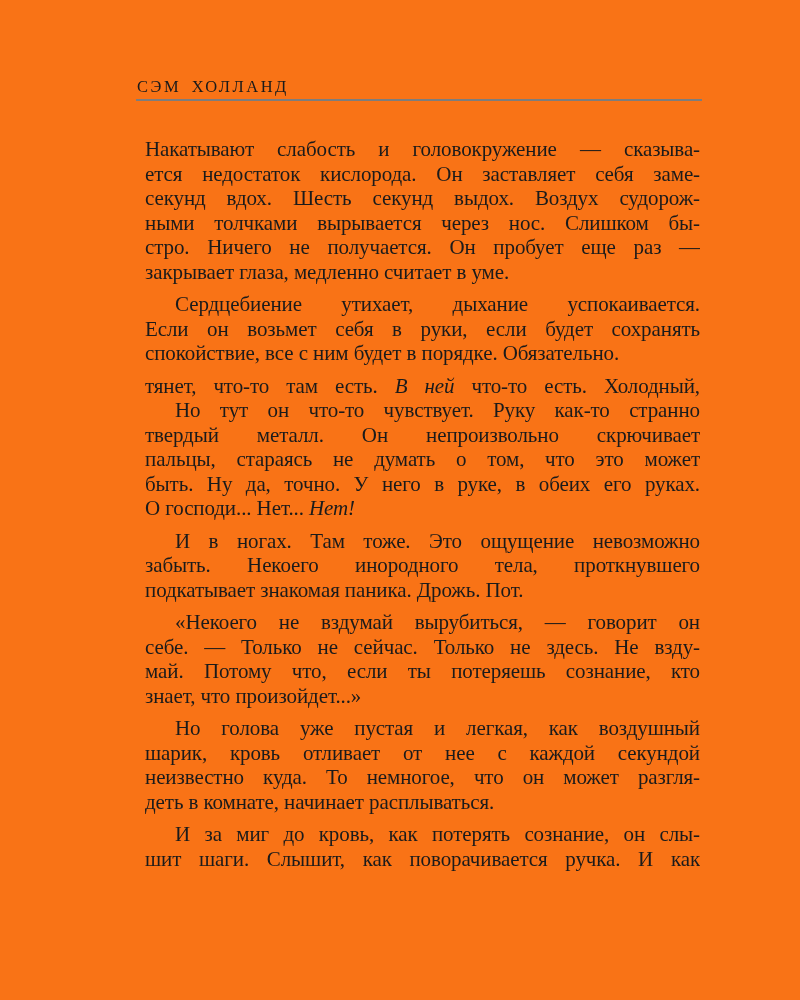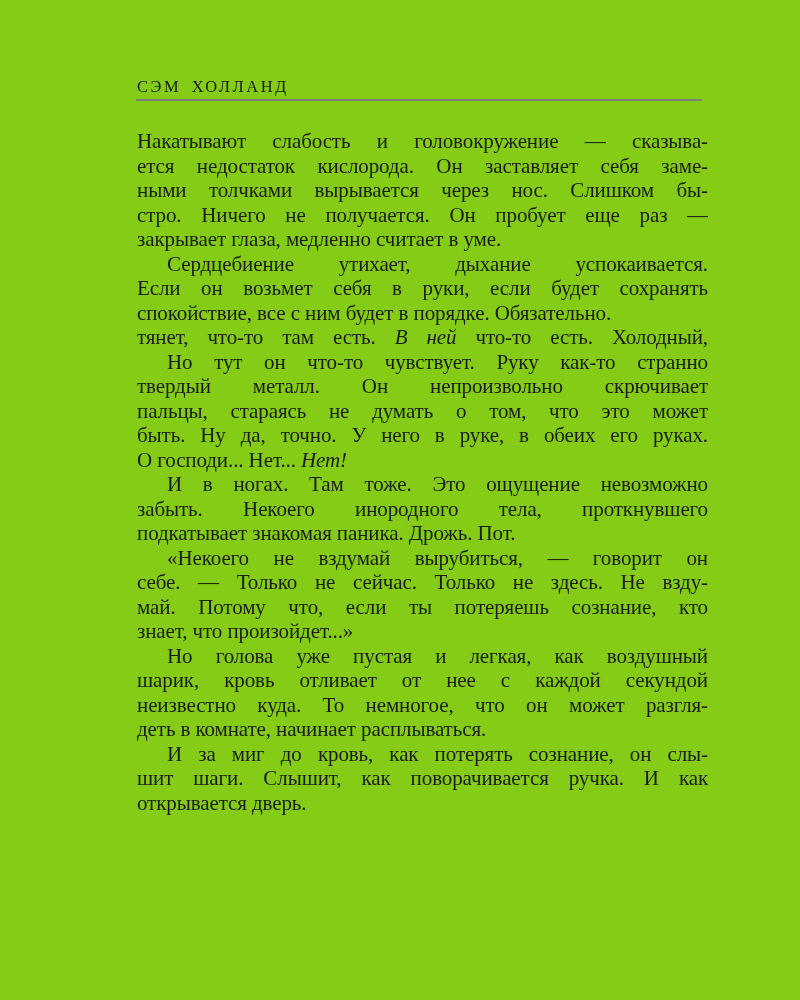--- a/index.html
+++ b/index.html
@@ -4,21 +4,21 @@
 <style>
   html, body {
     margin: 0;
     padding: 0;
     background: #ffffff;
   }
   .page {
     position: relative;
     width: 800px;
     height: 1000px;
-    background: #84cc16;
+    background: #f97316;
     overflow: hidden;
     font-family: "Liberation Serif", "DejaVu Serif", serif;
     color: #1b1b1b;
   }
   .running-header {
     position: absolute;
     left: 137px;
     top: 77px;
     width: 566px;
     font-size: 16.5px;
@@ -37,21 +37,21 @@
   }
   .text-block {
     position: absolute;
     left: 137px;
     top: 129px;
     width: 571px;
     font-size: 21px;
     line-height: 24.5px;
     letter-spacing: -0.1px;
   }
-  .para { margin: 0; padding: 0; }
+  .para { margin: 8px; padding: 0; }
   .line {
     text-align: justify;
     text-align-last: justify;
     height: 24.5px;
     overflow: hidden;
   }
   .line.last {
     text-align-last: left;
   }
   .para.indent .line.first {
@@ -62,20 +62,21 @@
 </head>
 <body>
 
 <div class="page">
   <div class="running-header">СЭМ ХОЛЛАНД</div>
   <div class="header-rule"></div>
   <div class="text-block">
       <div class="para">
         <div class="line first"><span>Накатывают слабость и головокружение — сказыва-</span></div>
         <div class="line"><span>ется недостаток кислорода. Он заставляет себя заме-</span></div>
+        <div class="line"><span>секунд вдох. Шесть секунд выдох. Воздух судорож-</span></div>
         <div class="line"><span>ными толчками вырывается через нос. Слишком бы-</span></div>
         <div class="line"><span>стро. Ничего не получается. Он пробует еще раз —</span></div>
         <div class="line last"><span>закрывает глаза, медленно считает в уме.</span></div>
       </div>
       <div class="para indent">
         <div class="line first"><span>Сердцебиение утихает, дыхание успокаивается.</span></div>
         <div class="line"><span>Если он возьмет себя в руки, если будет сохранять</span></div>
         <div class="line last"><span>спокойствие, все с ним будет в порядке. Обязательно.</span></div>
       </div>
       <div class="para indent">
@@ -99,16 +100,15 @@
       </div>
       <div class="para indent">
         <div class="line first"><span>Но голова уже пустая и легкая, как воздушный</span></div>
         <div class="line"><span>шарик, кровь отливает от нее с каждой секундой</span></div>
         <div class="line"><span>неизвестно куда. То немногое, что он может разгля-</span></div>
         <div class="line last"><span>деть в комнате, начинает расплываться.</span></div>
       </div>
       <div class="para indent">
         <div class="line first"><span>И за миг до кровь, как потерять сознание, он слы-</span></div>
         <div class="line"><span>шит шаги. Слышит, как поворачивается ручка. И как</span></div>
-        <div class="line last"><span>открывается дверь.</span></div>
       </div>
     </div>
 </div>
 
 </body></html>

